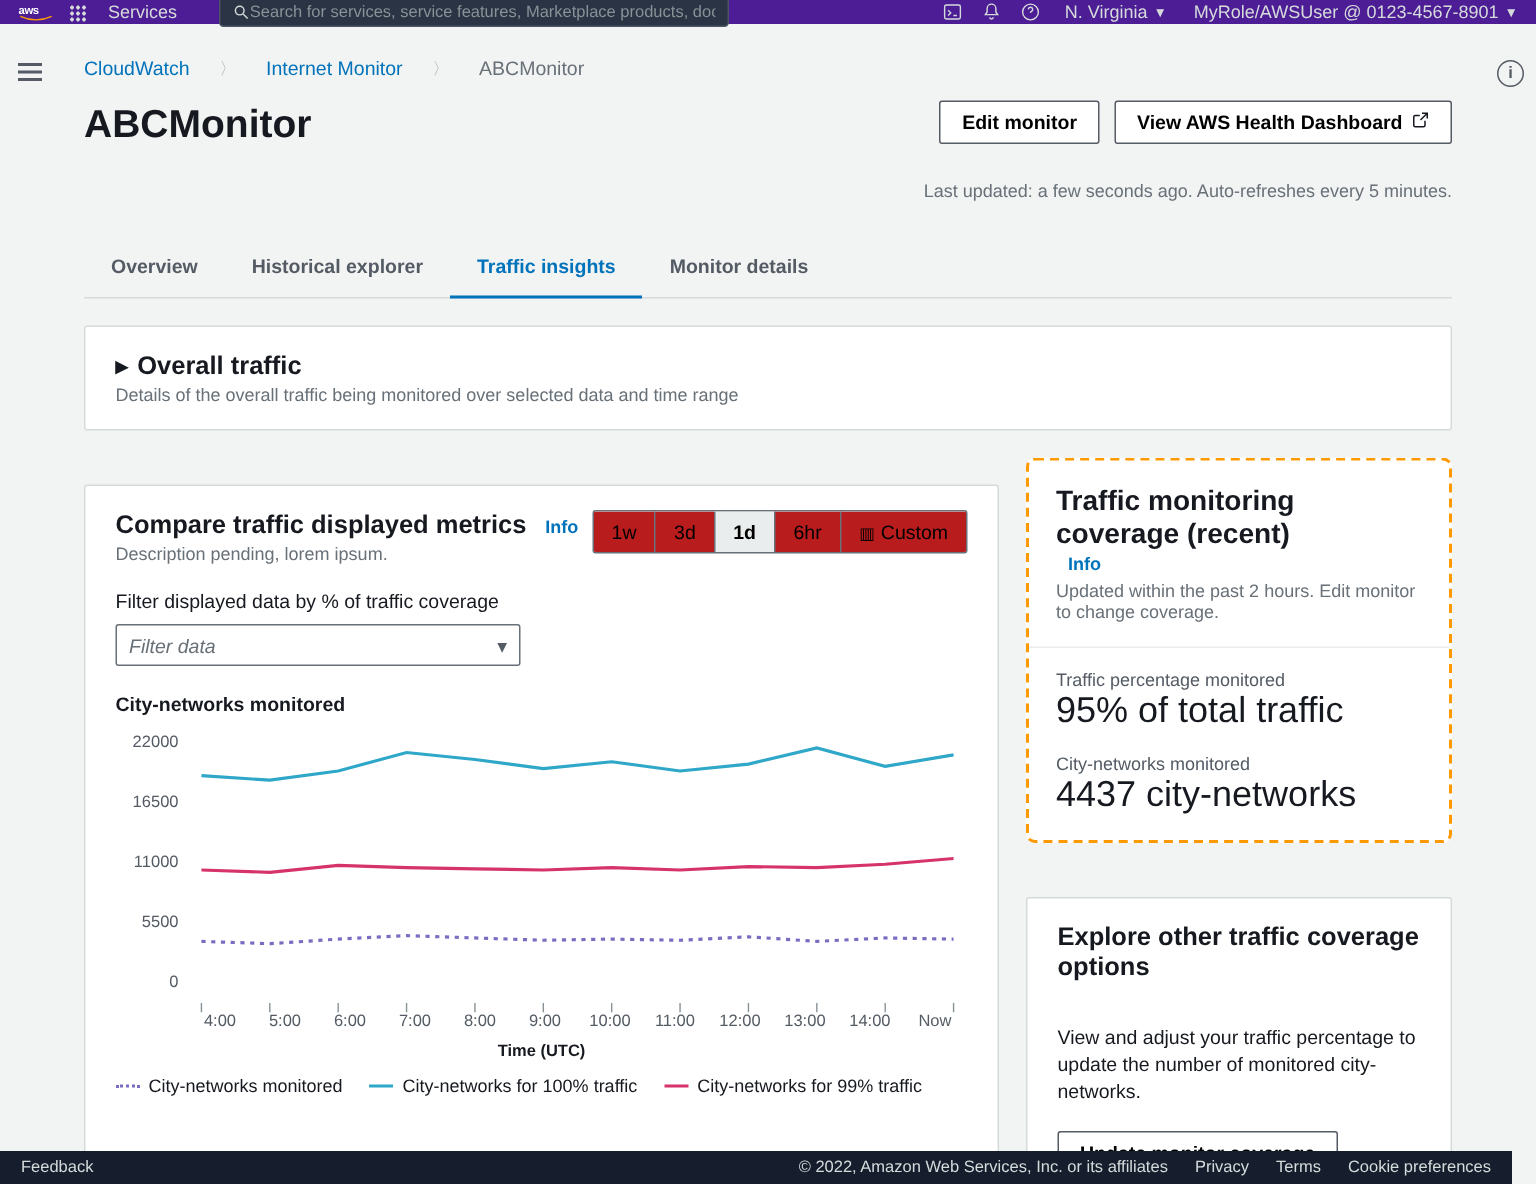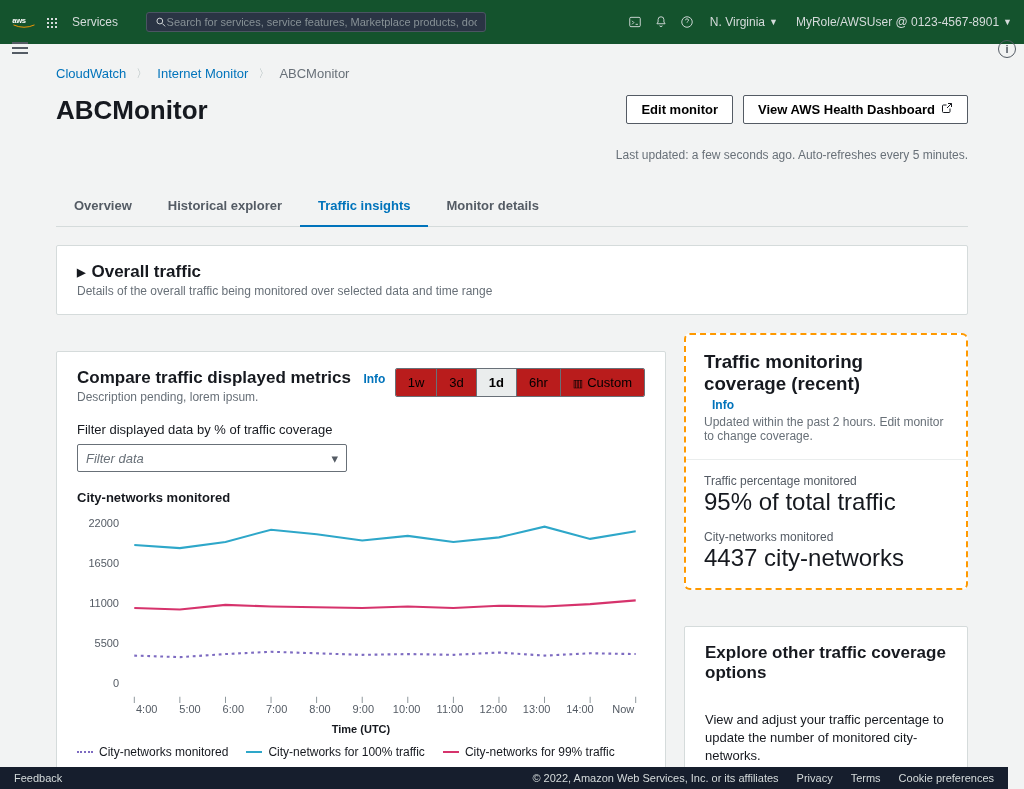--- a/index.html
+++ b/index.html
@@ -1,19 +1,19 @@
 <!DOCTYPE html>
 <html><head>
 <meta charset="utf-8">
 <style>
 * { box-sizing: border-box; margin: 0; padding: 0; font-family: "Amazon Ember", "Helvetica Neue", Arial, sans-serif; }
 body { background: #f2f3f3; color: #16191f; overflow-x: hidden; }
 
 
-.topnav { background: #14532d; height: 44px; display: flex; align-items: center; padding: 0 12px; color: #d5dbdb; font-size: 12px; }
+.topnav { background: #4c1d95; height: 16px; display: flex; align-items: center; padding: 0 12px; color: #d5dbdb; font-size: 12px; }
 .topnav .aws-logo { font-weight: 700; color: #ff9900; margin-right: 10px; letter-spacing: -0.5px; font-size: 14px; display:flex; align-items:center; }
 .topnav .aws-logo svg { width:24px; height:14px; }
 .topnav .services-btn { display: flex; align-items: flex-end; gap: 14px; margin-right: 28px; cursor: pointer; }
 .topnav .services-btn .grid { display:inline-block; width:12px; height:12px; background:
   radial-gradient(circle,#d5dbdb 1.2px, transparent 1.2px) 0 0/4px 4px; }
 .topnav .search-wrap { display:flex; align-items:center; background:#2a3444; border:1px solid #4b5563; border-radius:3px; padding:2px 8px; flex:0 0 340px; height:20px; }
 .topnav .search-wrap input { background:transparent; border:none; color:#d5dbdb; font-size:11px; width:100%; outline:none; }
 .topnav .search-wrap input::placeholder { color:#879196; }
 .topnav .spacer { flex:1; }
 .topnav .icon-btn { width:26px; height:20px; display:flex; align-items:center; justify-content:center; cursor:pointer; color:#d5dbdb; }
@@ -23,21 +23,21 @@
 
 .hamburger-row { position:absolute; left:8px; top:38px; cursor:pointer; padding:4px; }
 .hamburger { width:16px; height:12px; display:flex; flex-direction:column; justify-content:space-between; }
 .hamburger span { height:2px; background:#545b64; }
 
 .info-pill { position:absolute; right:8px; top:40px; width:18px; height:18px; border:1.5px solid #545b64; border-radius:50%; display:flex; align-items:center; justify-content:center; font-size:11px; font-weight:700; color:#545b64; cursor:pointer; }
 
 
 .page { padding: 12px 56px 40px 56px; }
 
-.breadcrumb { font-size: 13px; padding: 10px 0 14px 0; color:#687078; display:flex; align-items:center; gap:10px; }
+.breadcrumb { font-size: 13px; padding: 10px 0 14px 0; color:#687078; display:flex; align-items:center; gap:20px; }
 .breadcrumb a { color:#0073bb; text-decoration:none; cursor:pointer; }
 .breadcrumb .sep { color:#aab7b8; font-size:11px; }
 
 .title-row { display:flex; align-items:flex-start; justify-content:space-between; margin-bottom: 6px; }
 .title-row h1 { font-size:26px; font-weight:700; }
 .title-actions { display:flex; gap:20px; flex-direction:column; align-items:flex-end; }
 .btn-row { display:flex; gap:10px; }
 .btn { background:#fff; border:1px solid #545b64; border-radius:2px; padding:6px 14px; font-size:13px; font-weight:700; cursor:pointer; display:inline-flex; align-items:center; gap:6px; }
 .btn .ext-icon svg { width:12px; height:12px; }
 .update-text { font-size:12px; color:#687078; margin-top:4px;text-align:center; }

